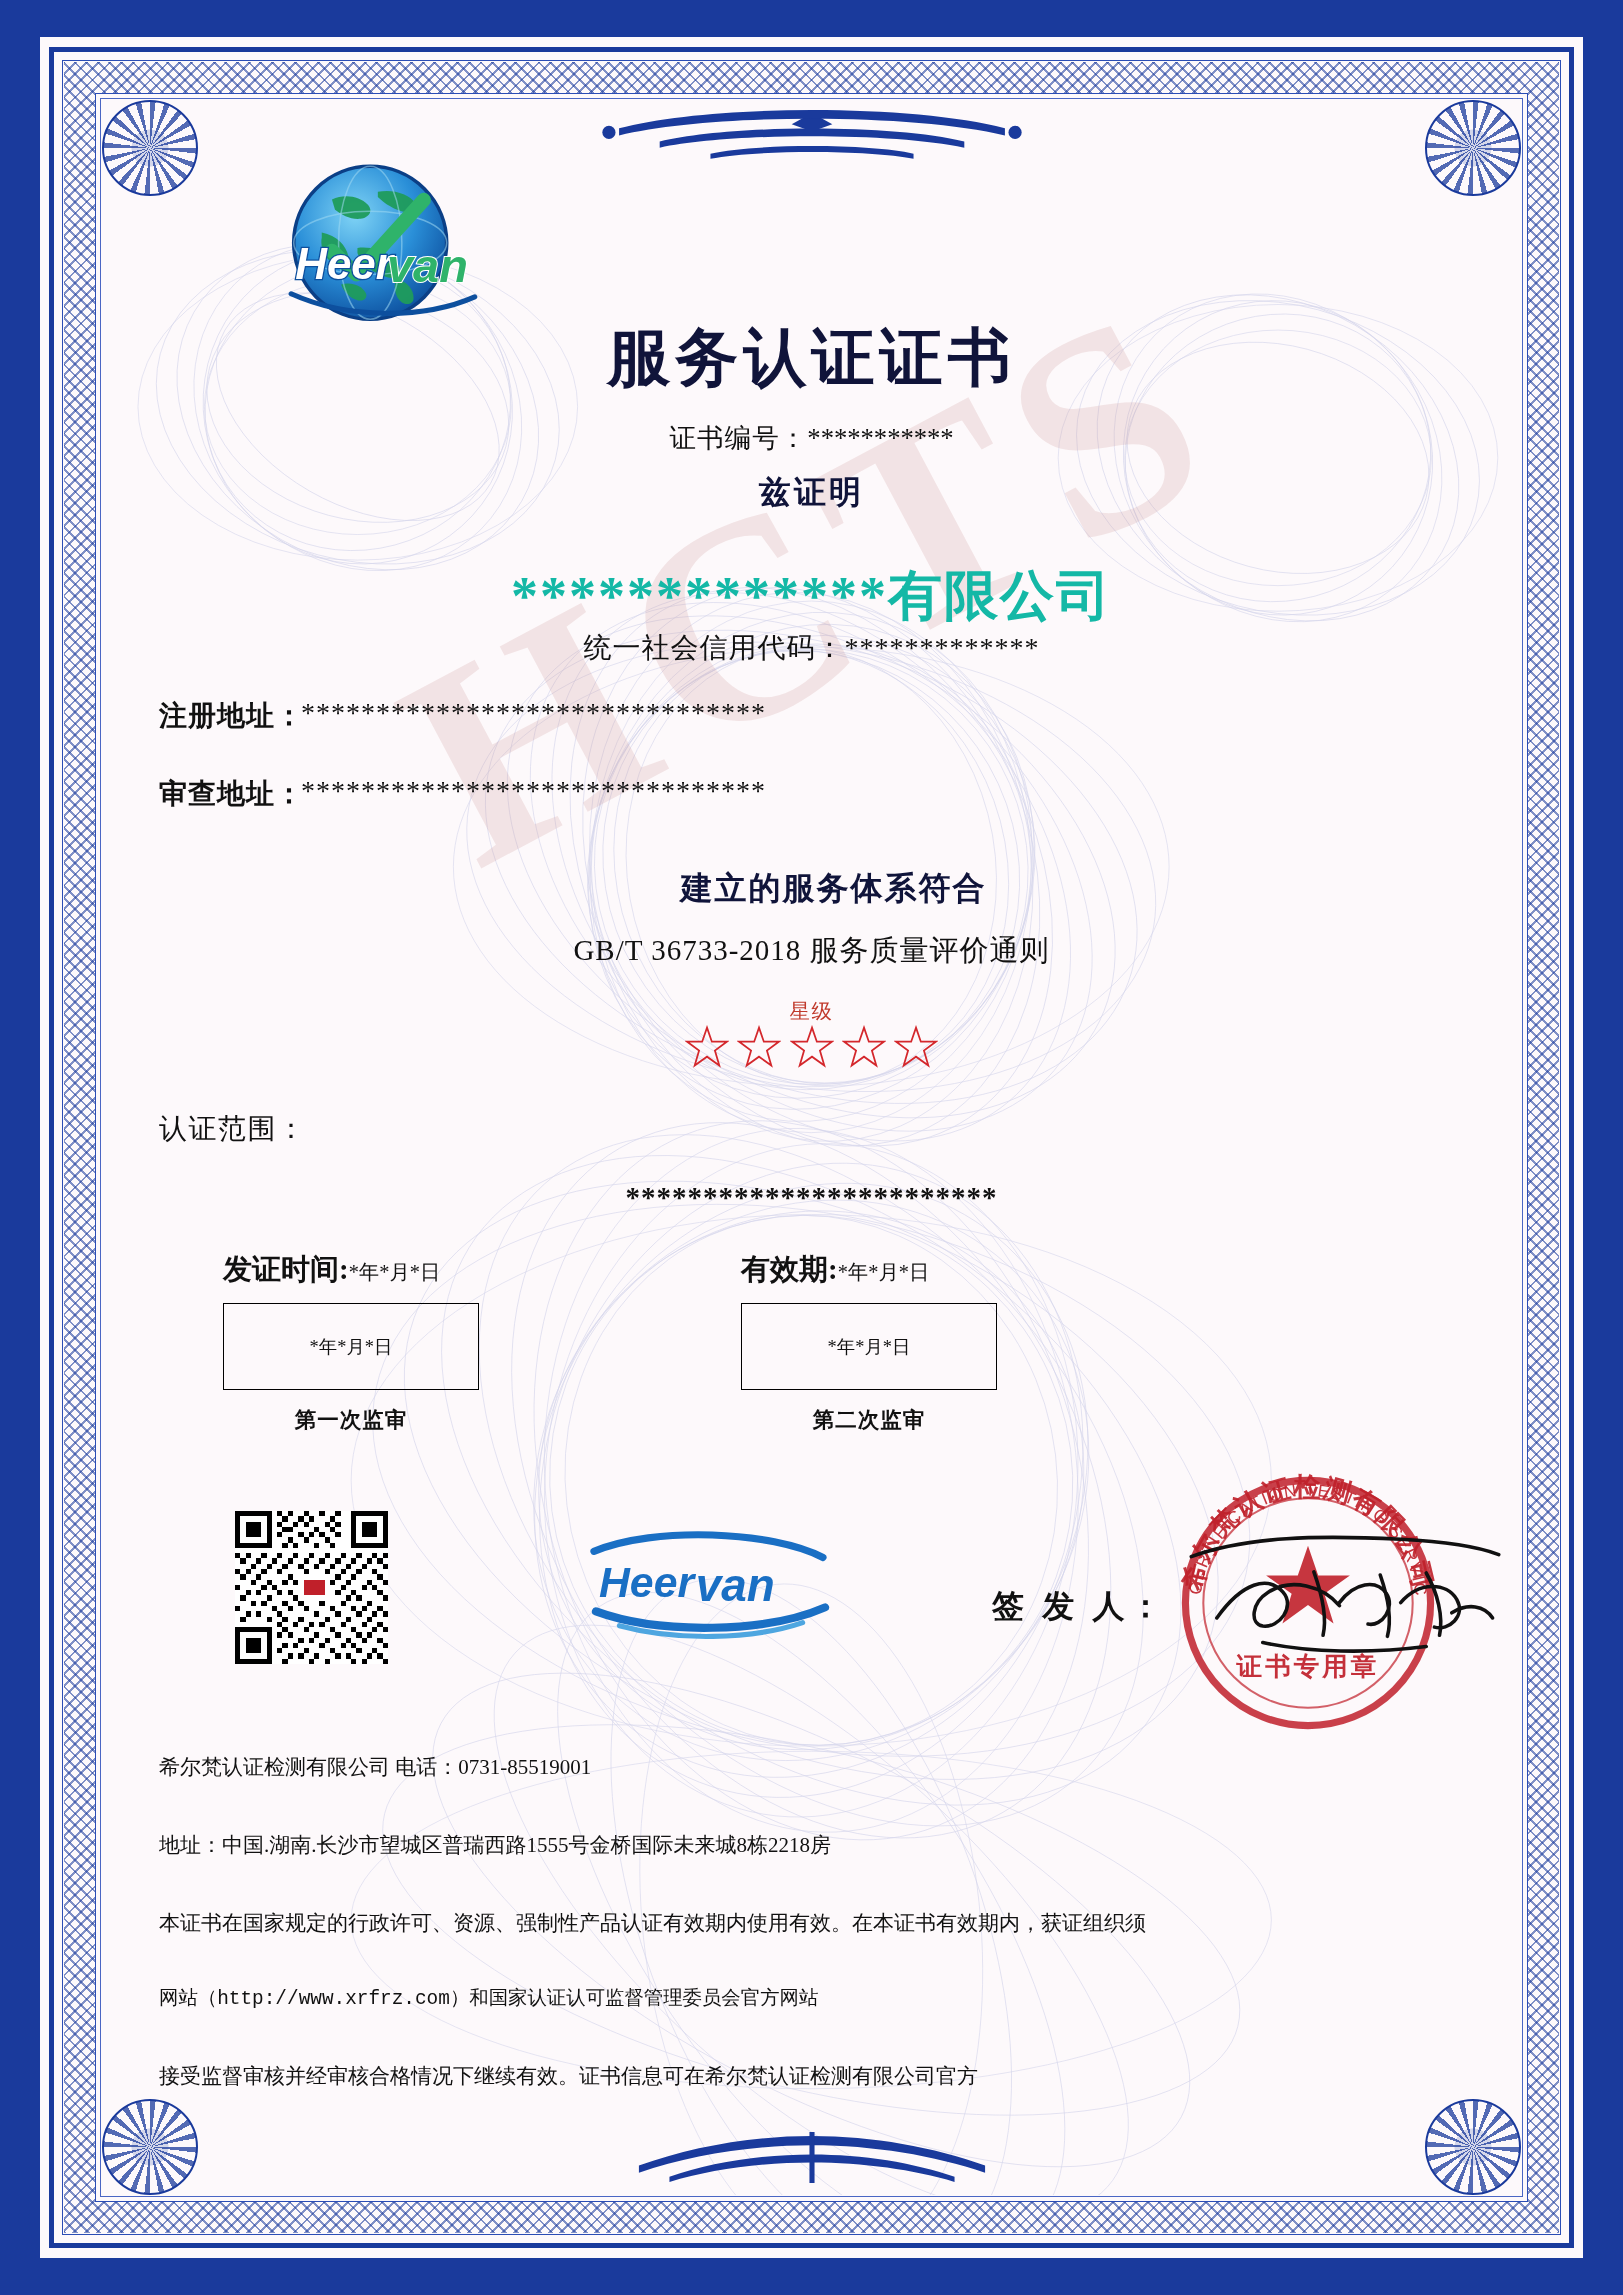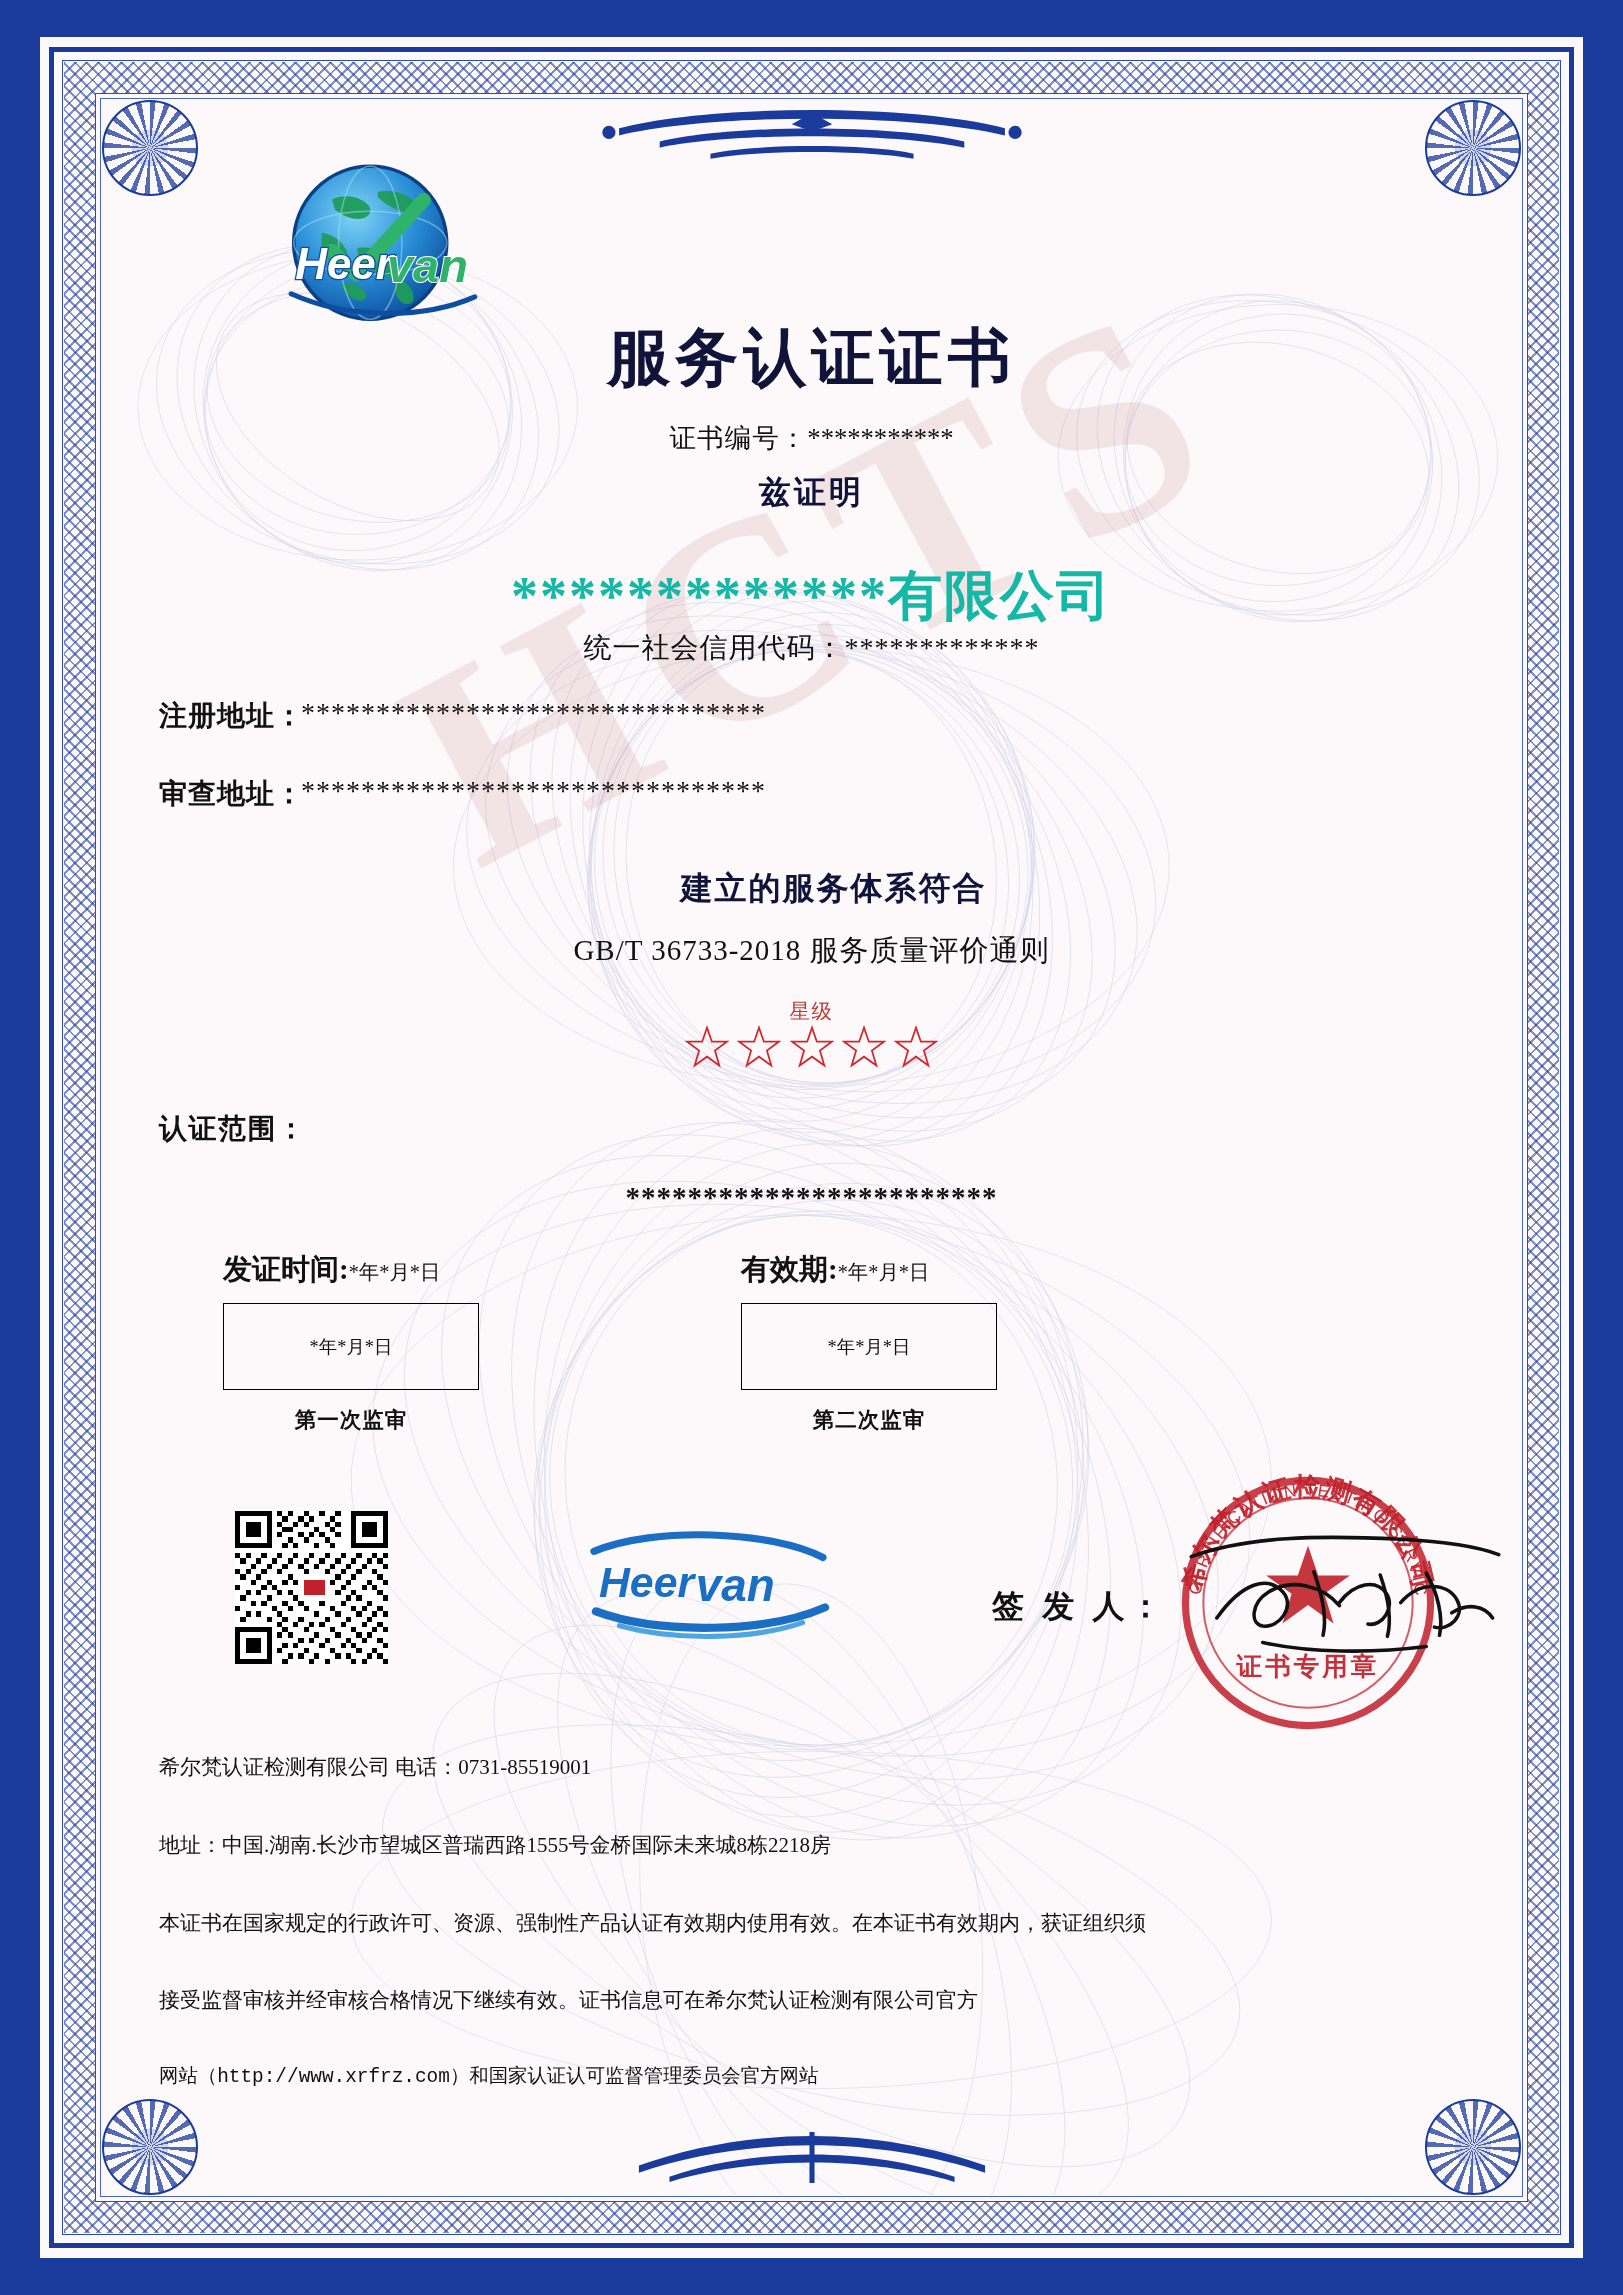--- a/index.html
+++ b/index.html
@@ -263,21 +263,21 @@
     margin: 0 3.1px;
     width: 44px;
     height: 44px;
   }
 
   .scope-label {
     position: absolute;
     left: 57px;
     top: 1010px;
     font-size: 28px;
-    font-weight: bold;
+    font-weight: normal;
     color: #111;
     letter-spacing: 1.5px;
   }
   .scope-value {
     position: absolute;
     left: 0; right: 0;
     top: 1081px;
     text-align: center;
     font-size: 29px;
     font-weight: bold;
@@ -864,19 +864,19 @@
           <path d="M520 170 C552 150 584 156 600 180"></path>
           <path d="M150 228 C240 248 360 250 470 236"></path>
         </g>
       </svg>
     </div>
 
     <div class="footer">
       <div class="ln">希尔梵认证检测有限公司  电话：0731-85519001</div>
       <div class="ln">地址：中国.湖南.长沙市望城区普瑞西路1555号金桥国际未来城8栋2218房</div>
       <div class="ln">本证书在国家规定的行政许可、资源、强制性产品认证有效期内使用有效。在本证书有效期内，获证组织须</div>
+      <div class="ln mono">网站（http://www.xrfrz.com）和国家认证认可监督管理委员会官方网站</div>
       <div class="ln">接受监督审核并经审核合格情况下继续有效。证书信息可在希尔梵认证检测有限公司官方</div>
-      <div class="ln mono">网站（http://www.xrfrz.com）和国家认证认可监督管理委员会官方网站</div>
     </div>
 
   </div>
 </div>
 
 
 </body></html>

